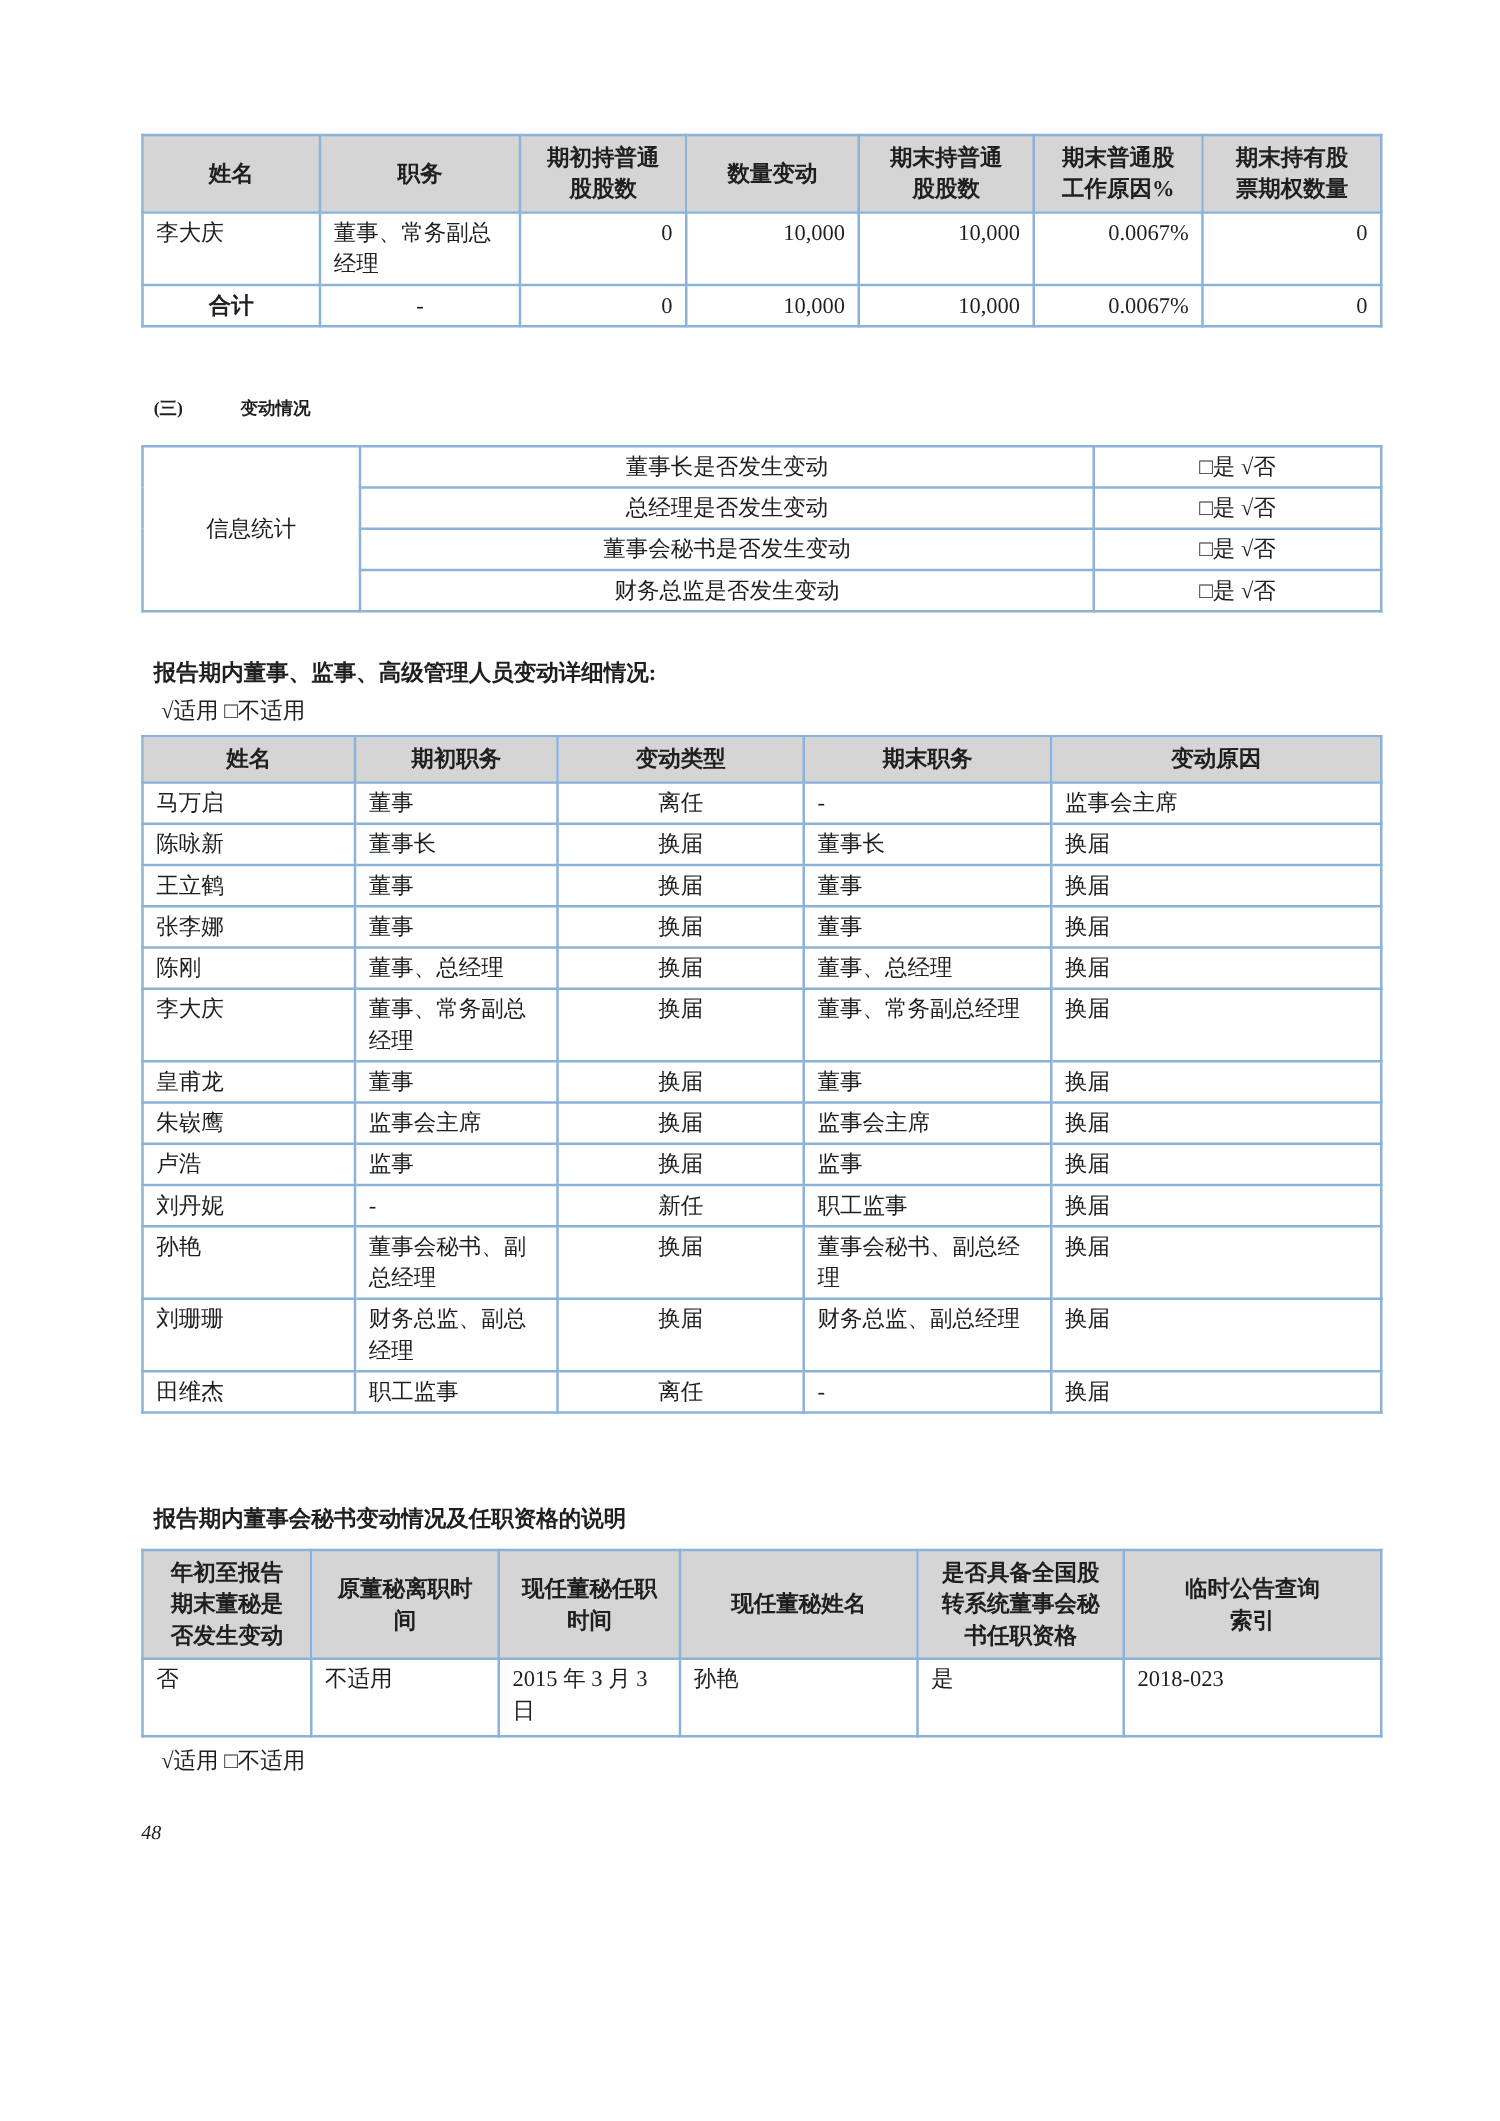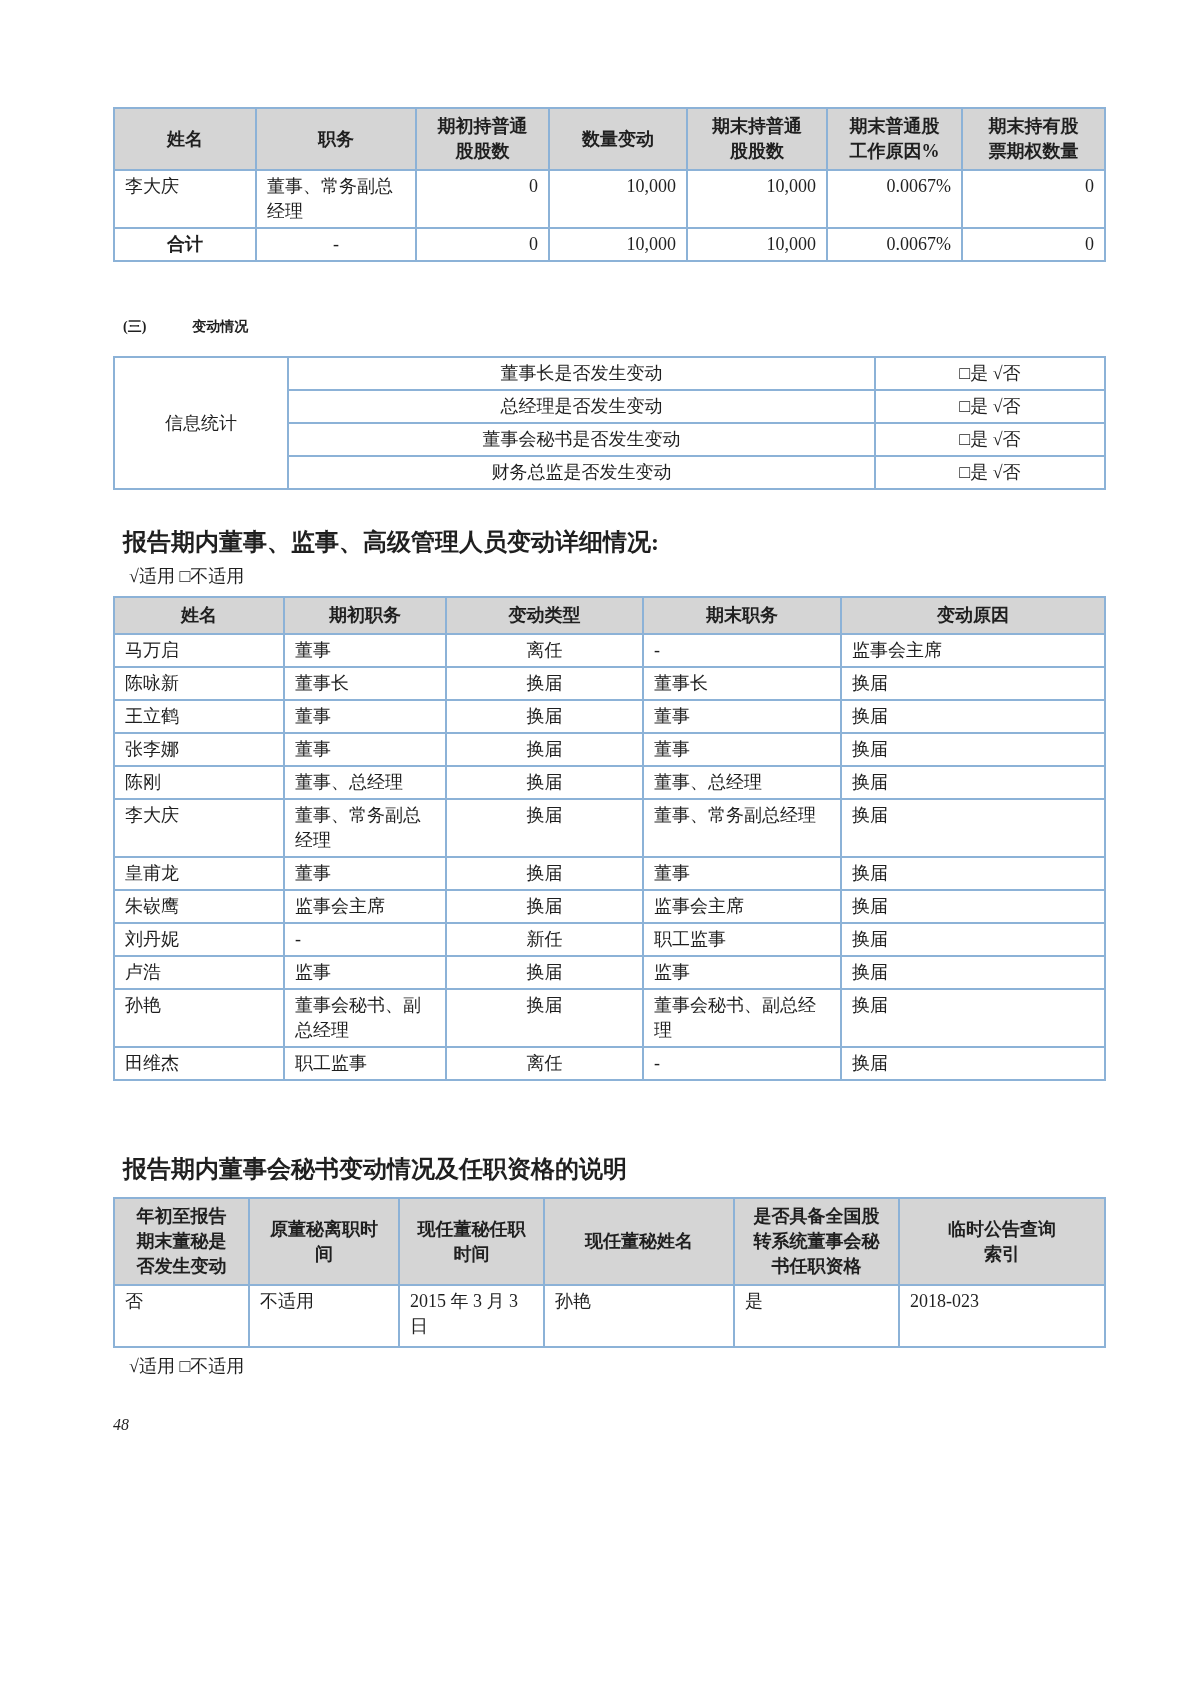--- a/index.html
+++ b/index.html
@@ -48,21 +48,21 @@
 
   .section-heading {
     font-size: 14px;
     font-weight: 700;
     margin: 56px 0 20px 10px;
     font-family: Liberation Serif, serif;
   }
   .section-heading .sec-num { margin-right: 46px; }
 
   .para-heading {
-    font-size: 24px;
+    font-size: 18px;
     font-weight: 700;
     margin-left: 10px;
   }
   .heading-change    { margin-top: 36px; }
   .heading-secretary { margin-top: 72px; margin-bottom: 12px; }
   .heading-exp       { margin-top: 52px; }
 
   .applicability {
     font-size: 18px;
     margin: 6px 0 8px 16px;
@@ -228,38 +228,45 @@
         <td class="al">换届</td>
       </tr>
       <tr>
         <td class="al">朱嵚鹰</td>
         <td class="al">监事会主席</td>
         <td class="ac">换届</td>
         <td class="al">监事会主席</td>
         <td class="al">换届</td>
       </tr>
       <tr>
+        <td class="al">卢浩</td>
+        <td class="al">监事</td>
+        <td class="ac">换届</td>
+        <td class="al">监事</td>
+        <td class="al">换届</td>
+      </tr>
+      <tr>
         <td class="al">刘丹妮</td>
         <td class="al">-</td>
         <td class="ac">新任</td>
         <td class="al">职工监事</td>
         <td class="al">换届</td>
       </tr>
       <tr>
-        <td class="al">卢浩</td>
-        <td class="al">监事</td>
-        <td class="ac">换届</td>
-        <td class="al">监事</td>
-        <td class="al">换届</td>
-      </tr>
-      <tr>
         <td class="al">孙艳</td>
         <td class="al">董事会秘书、副总经理</td>
         <td class="ac">换届</td>
         <td class="al">董事会秘书、副总经理</td>
+        <td class="al">换届</td>
+      </tr>
+      <tr>
+        <td class="al">刘珊珊</td>
+        <td class="al">财务总监、副总经理</td>
+        <td class="ac">换届</td>
+        <td class="al">财务总监、副总经理</td>
         <td class="al">换届</td>
       </tr>
       <tr>
         <td class="al">田维杰</td>
         <td class="al">职工监事</td>
         <td class="ac">离任</td>
         <td class="al">-</td>
         <td class="al">换届</td>
       </tr>
     </tbody>

